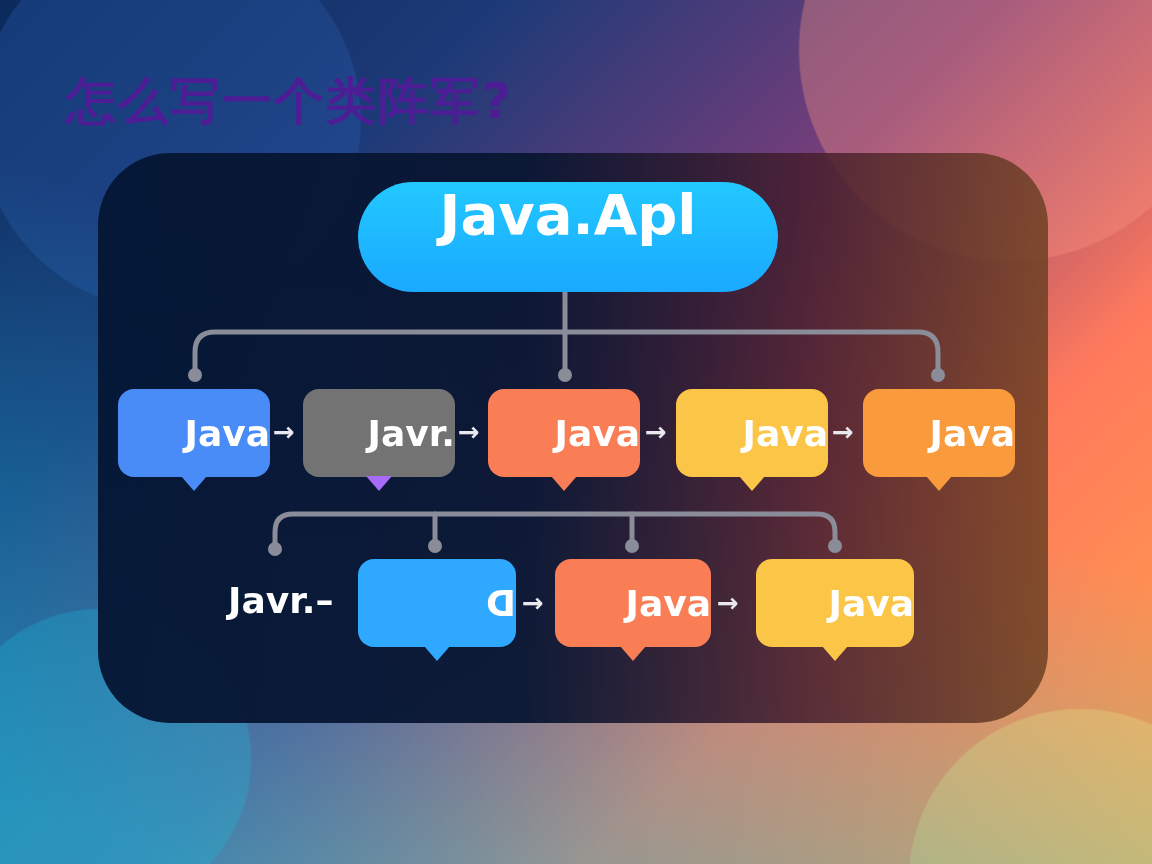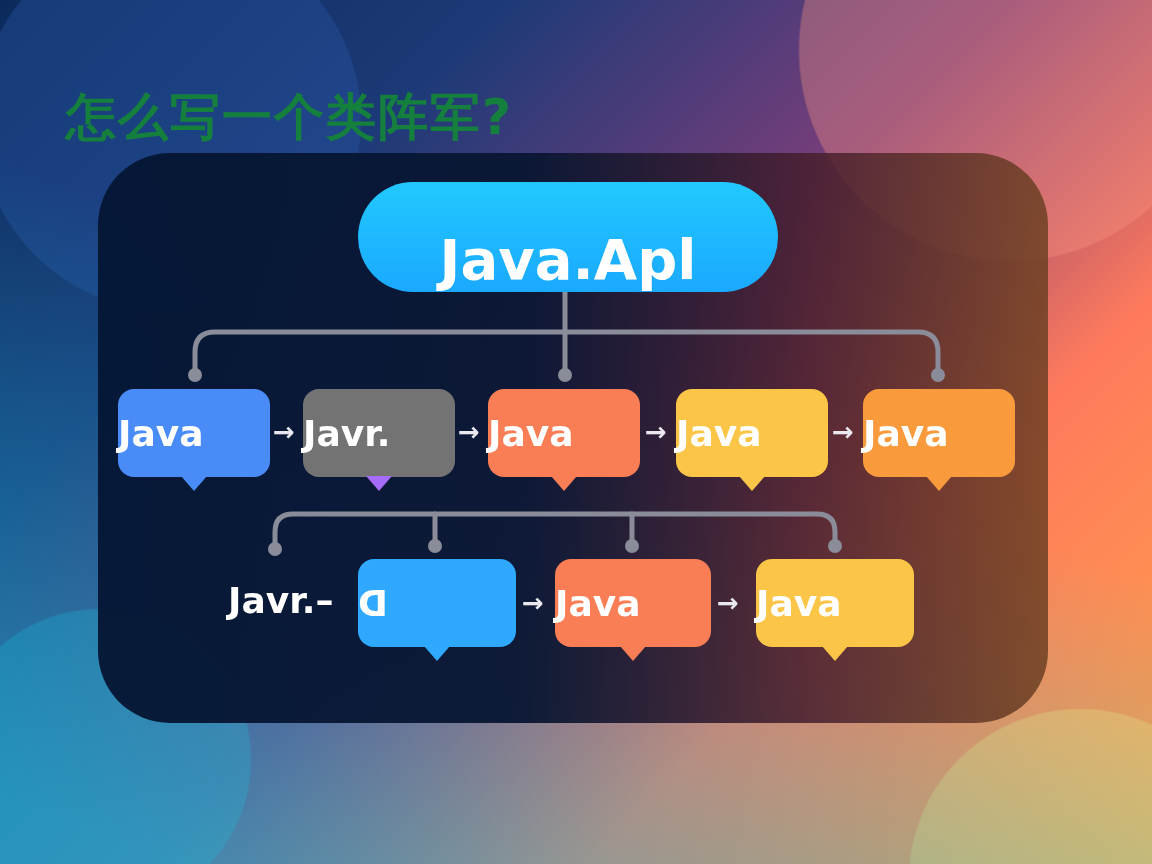--- a/index.html
+++ b/index.html
@@ -13,40 +13,39 @@
         radial-gradient(circle at 170px 120px, rgba(40,90,170,0.35) 0 190px, transparent 192px),
         linear-gradient(135deg, #0b2a5c 0%, #1d3a78 25%, #7a3e7a 50%, #ff7a5c 72%, #ffa24a 100%);
     }
     .bg-overlay {
       position:absolute; inset:0;
       background: linear-gradient(200deg, transparent 45%, rgba(10,190,220,0.55) 95%);
       mix-blend-mode: normal;
     }
     .title {
       position:absolute; left:66px; top:68px;
-      color:#15803d; font-weight:bold; font-size:50px; letter-spacing:2px;
+      color:#4c1d95; font-weight:bold; font-size:50px; letter-spacing:2px;
       font-family: "DejaVu Sans", sans-serif;
-      margin-top: 16px;
     }
     .panel {
       position:absolute; left:98px; top:153px; width:950px; height:570px;
       border-radius:72px;
       background: linear-gradient(90deg, rgba(5,22,52,0.96) 0%, rgba(8,22,50,0.95) 45%, rgba(70,30,45,0.85) 75%, rgba(110,65,35,0.85) 100%);
     }
     .root {
       position:absolute; left:358px; top:182px; width:420px; height:110px;
       border-radius:55px;
       background: linear-gradient(180deg, #22c8ff 0%, #1aa9ff 100%);
-      display:flex; align-items:flex-end; justify-content:center;
+      display:flex; align-items:flex-start; justify-content:center;
       color:#fff; font-weight:bold; font-size:56px;
     }
     svg.lines { position:absolute; left:0; top:0; }
     .node {
       position:absolute; height:88px; border-radius:16px;
-      display:flex; align-items:center; justify-content:flex-start;
+      display:flex; align-items:center; justify-content:flex-end;
       color:#fff; font-weight:bold; font-size:36px;
     }
     .node::after {
       content:""; position:absolute; left:50%; bottom:-14px; margin-left:-13px;
       border-left:13px solid transparent; border-right:13px solid transparent;
       border-top:15px solid var(--c);
     }
     .arrow {
       position:absolute; color:#e8e8ee; font-size:26px; font-weight:bold;
     }

